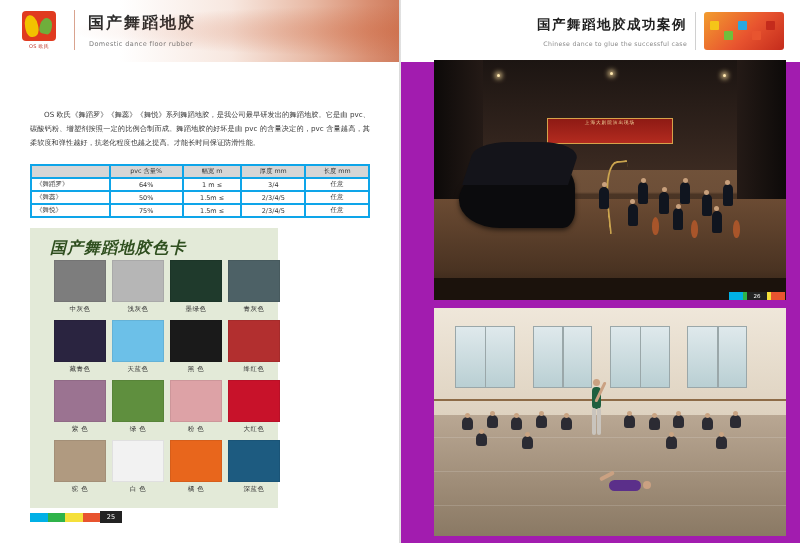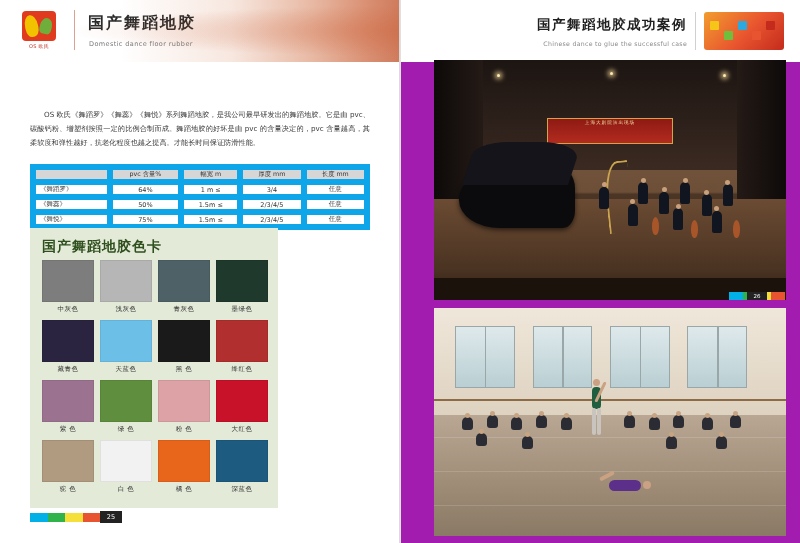--- a/index.html
+++ b/index.html
@@ -89,46 +89,46 @@
 
   
   .spec-table {
     position: absolute; left: 30px; top: 164px;
     width: 340px;
     border-collapse: collapse;
     font-size: 6.5px;
     color: #333;
   }
   .spec-table th, .spec-table td {
-    border: 6px solid #0ea5e9;
+    border: 2px solid #0ea5e9;
     height: 13px;
     text-align: center;
     padding: 0 2px;
     font-weight: normal;
   }
   .spec-table thead th {
     background: #d6d6d6;
     font-size: 6.3px;
     color: #333;
   }
   .spec-table thead th.blank { background: #d6d6d6; }
   .spec-table td.rowhead { text-align: left; padding-left: 4px; background: #fff; }
 
   
   .color-panel {
     position: absolute; left: 30px; top: 228px;
     width: 248px; height: 280px;
     background: #e3ead8;
   }
   .color-panel-title {
-    position: absolute; left: 12px; top: 10px;
-    font-size: 14px; font-weight: bold; color: #2f4f1f; letter-spacing: 1px;
+    position: absolute; left: 20px; top: 10px;
+    font-size: 16px; font-weight: bold; color: #2f4f1f; letter-spacing: 1px; font-style: italic;
   }
   .swatch-grid {
-    position: absolute; left: 12px; top: 32px;
+    position: absolute; left: 24px; top: 32px;
     width: 226px;
     display: grid;
     grid-template-columns: repeat(4, 1fr);
     gap: 6px 6px;
   }
   .swatch-cell { width: 100%; }
   .swatch-chip {
     width: 100%; height: 42px;
     border: 1px solid rgba(0,0,0,0.07);
   }
@@ -427,26 +427,26 @@
       <div class="swatch-grid" id="swatch-grid">
           <div class="swatch-cell">
             <div class="swatch-chip" style="background: rgb(125, 125, 125);"></div>
             <div class="swatch-label">中灰色</div>
           </div>
           <div class="swatch-cell">
             <div class="swatch-chip" style="background: rgb(182, 182, 182);"></div>
             <div class="swatch-label">浅灰色</div>
           </div>
           <div class="swatch-cell">
+            <div class="swatch-chip" style="background: rgb(31, 58, 44);"></div>
+            <div class="swatch-label">墨绿色</div>
+          </div>
+          <div class="swatch-cell">
             <div class="swatch-chip" style="background: rgb(77, 97, 102);"></div>
             <div class="swatch-label">青灰色</div>
-          </div>
-          <div class="swatch-cell">
-            <div class="swatch-chip" style="background: rgb(31, 58, 44);"></div>
-            <div class="swatch-label">墨绿色</div>
           </div>
           <div class="swatch-cell">
             <div class="swatch-chip" style="background: rgb(42, 36, 64);"></div>
             <div class="swatch-label">藏青色</div>
           </div>
           <div class="swatch-cell">
             <div class="swatch-chip" style="background: rgb(108, 192, 232);"></div>
             <div class="swatch-label">天蓝色</div>
           </div>
           <div class="swatch-cell">

